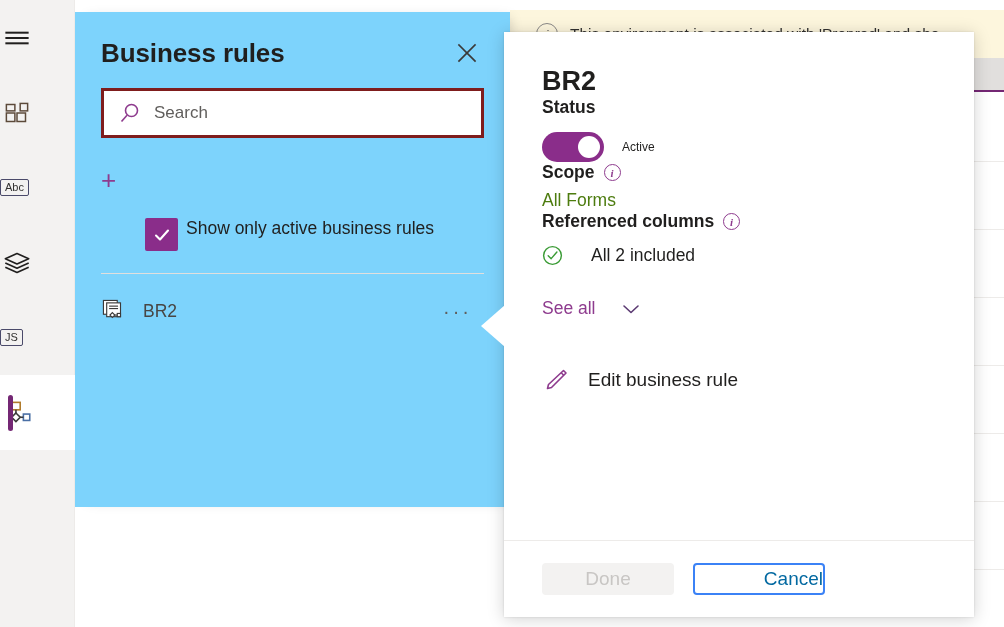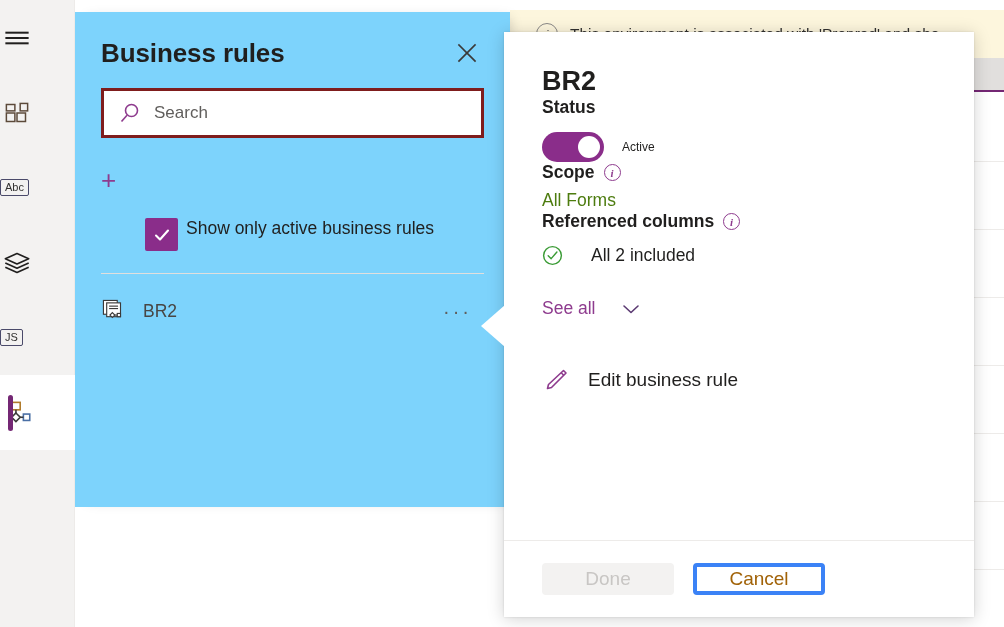--- a/index.html
+++ b/index.html
@@ -151,21 +151,21 @@
   .edit-text { font-size:19px; color:#201f1e; }
   .callout-foot {
     border-top:1px solid #edebe9; padding:22px 38px; display:flex; gap:19px;
     flex:none;
   }
   .btn {
     height:32px; min-width:132px; font-size:19px; border-radius:4px;
     font-family:"Liberation Sans", sans-serif; cursor:pointer;
   }
   .btn-done { background:#f3f2f1; color:#c8c6c4; border:none; cursor:default; }
-  .btn-cancel { background:#ffffff; color:#a16207; border:4px solid #3b82f6; }
+  .btn-cancel { background:#ffffff; color:#0369a1; border:2px solid #3b82f6;text-align:right; }
 </style>
 </head>
 <body>
 
 <div class="app">
 
   <div class="bg-area">
 
     <div class="notif-bar">
       <span class="notif-ico">i</span>

